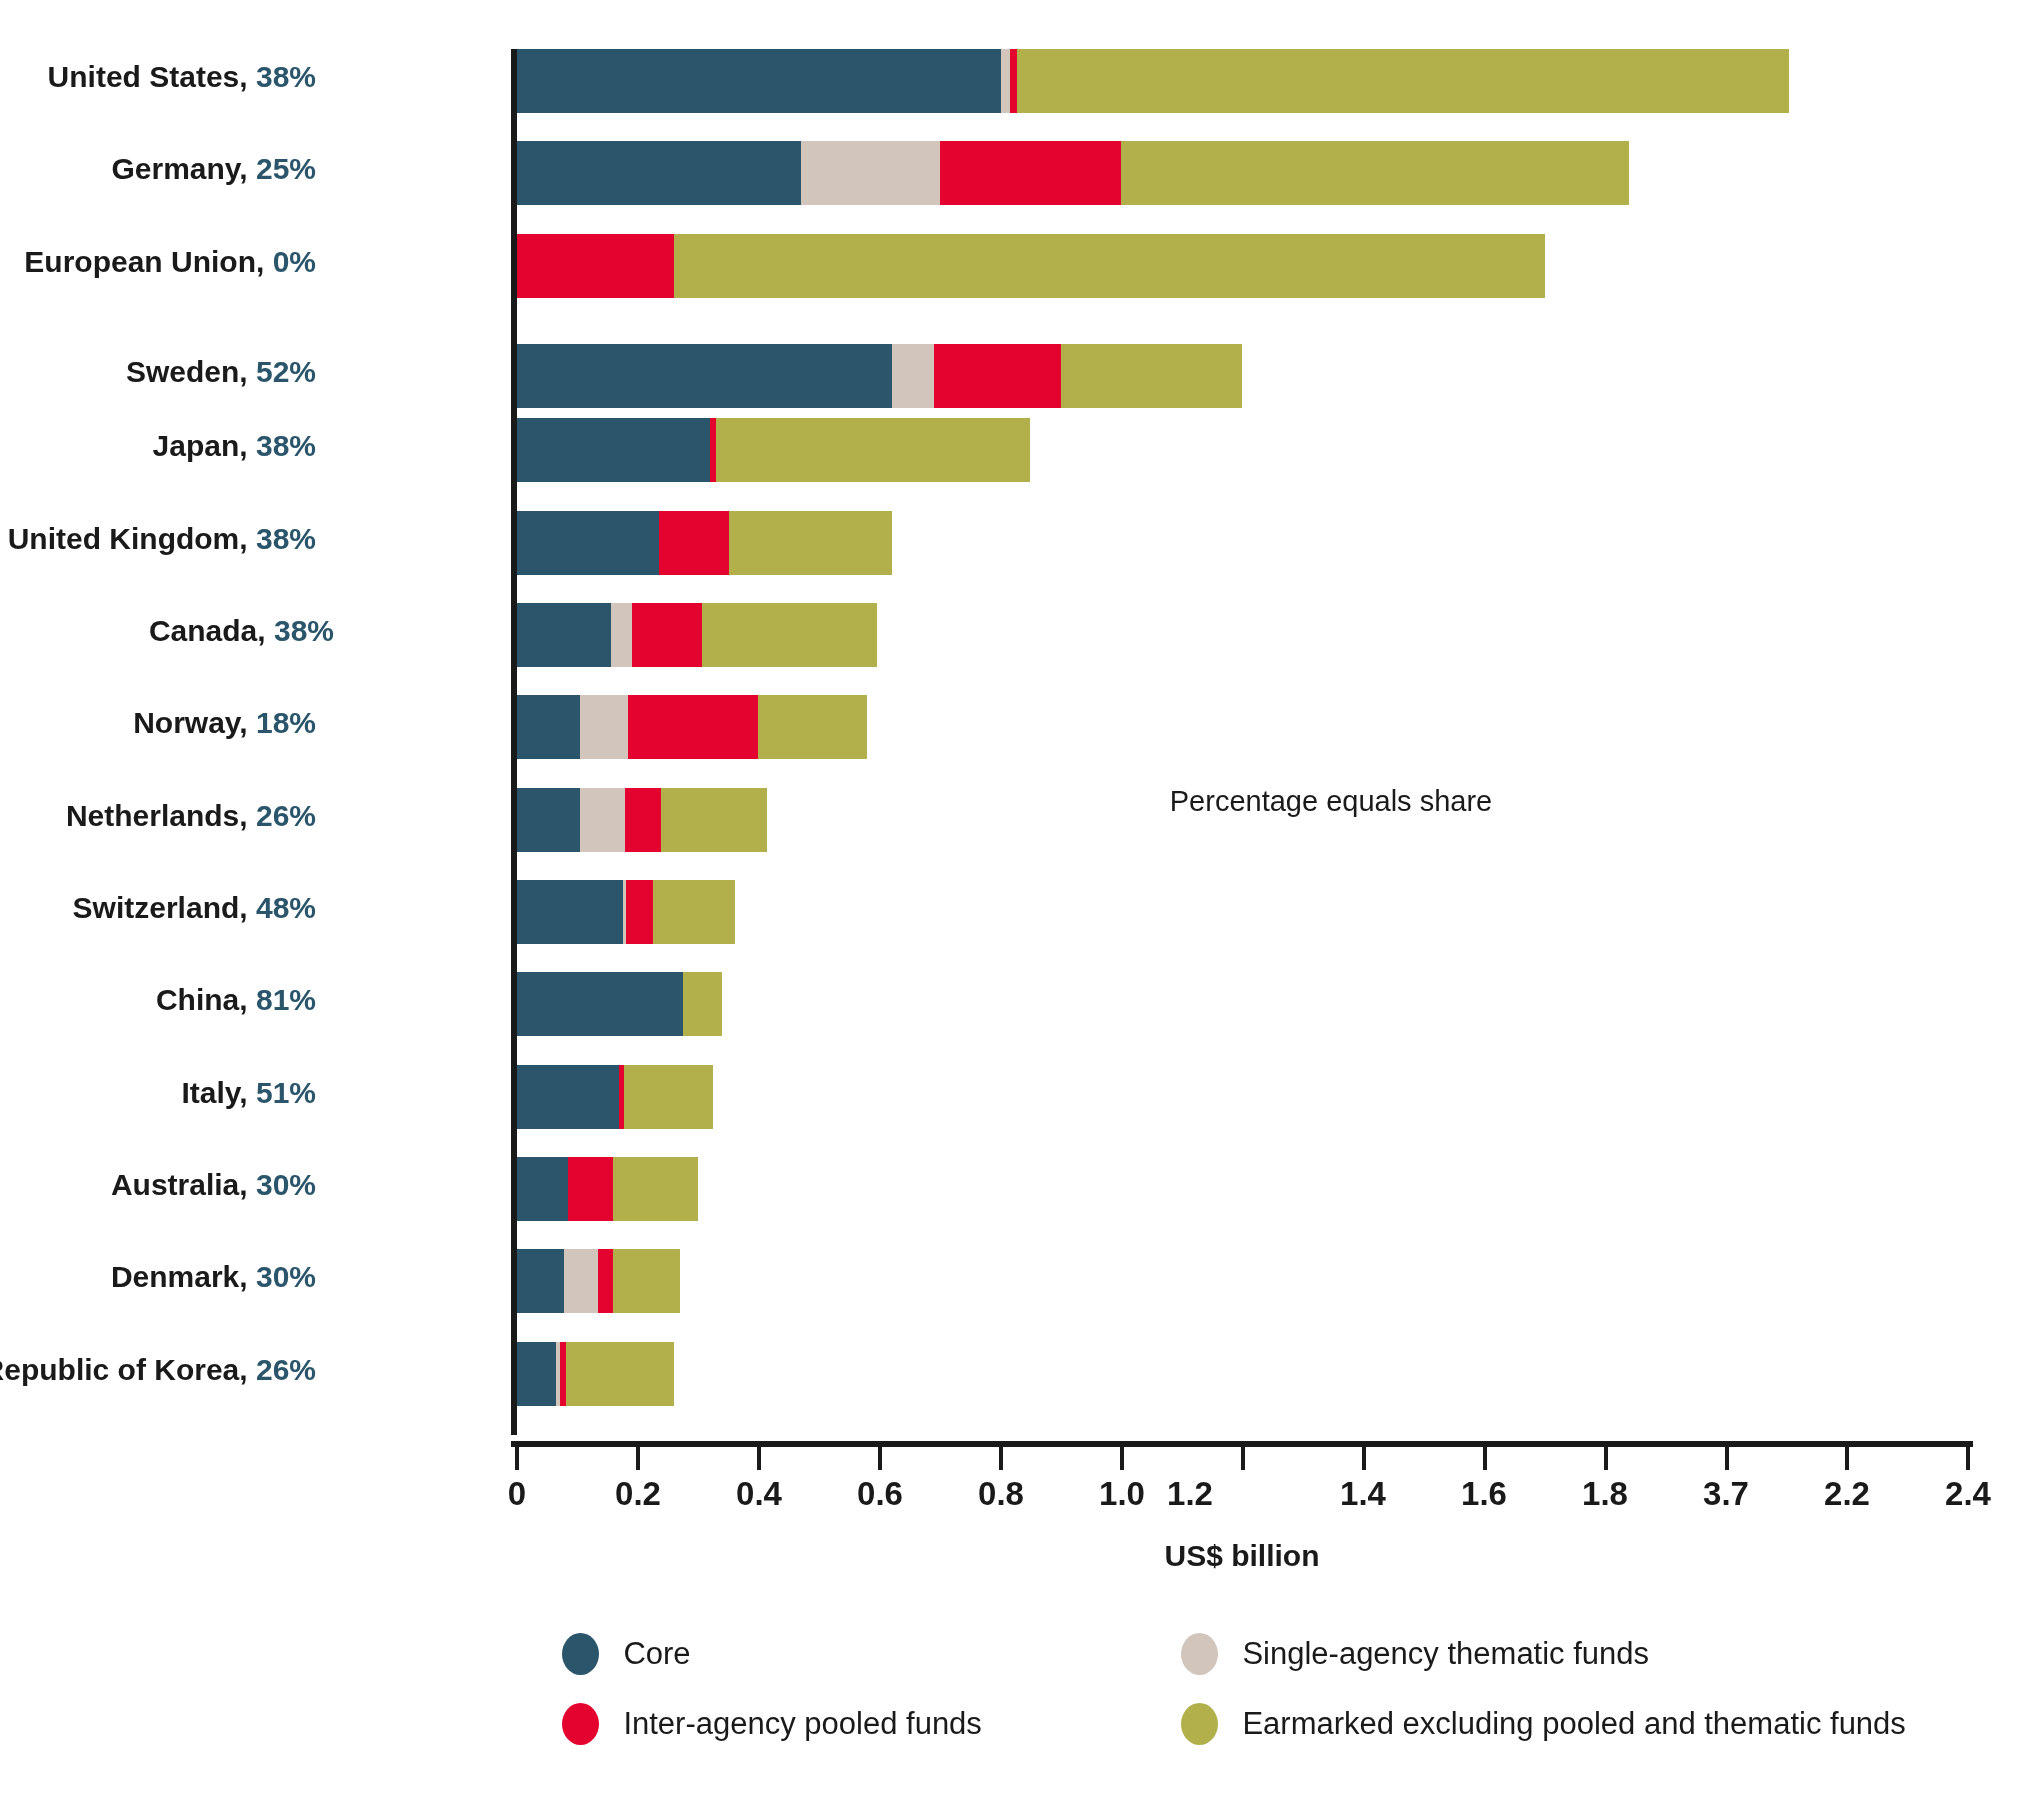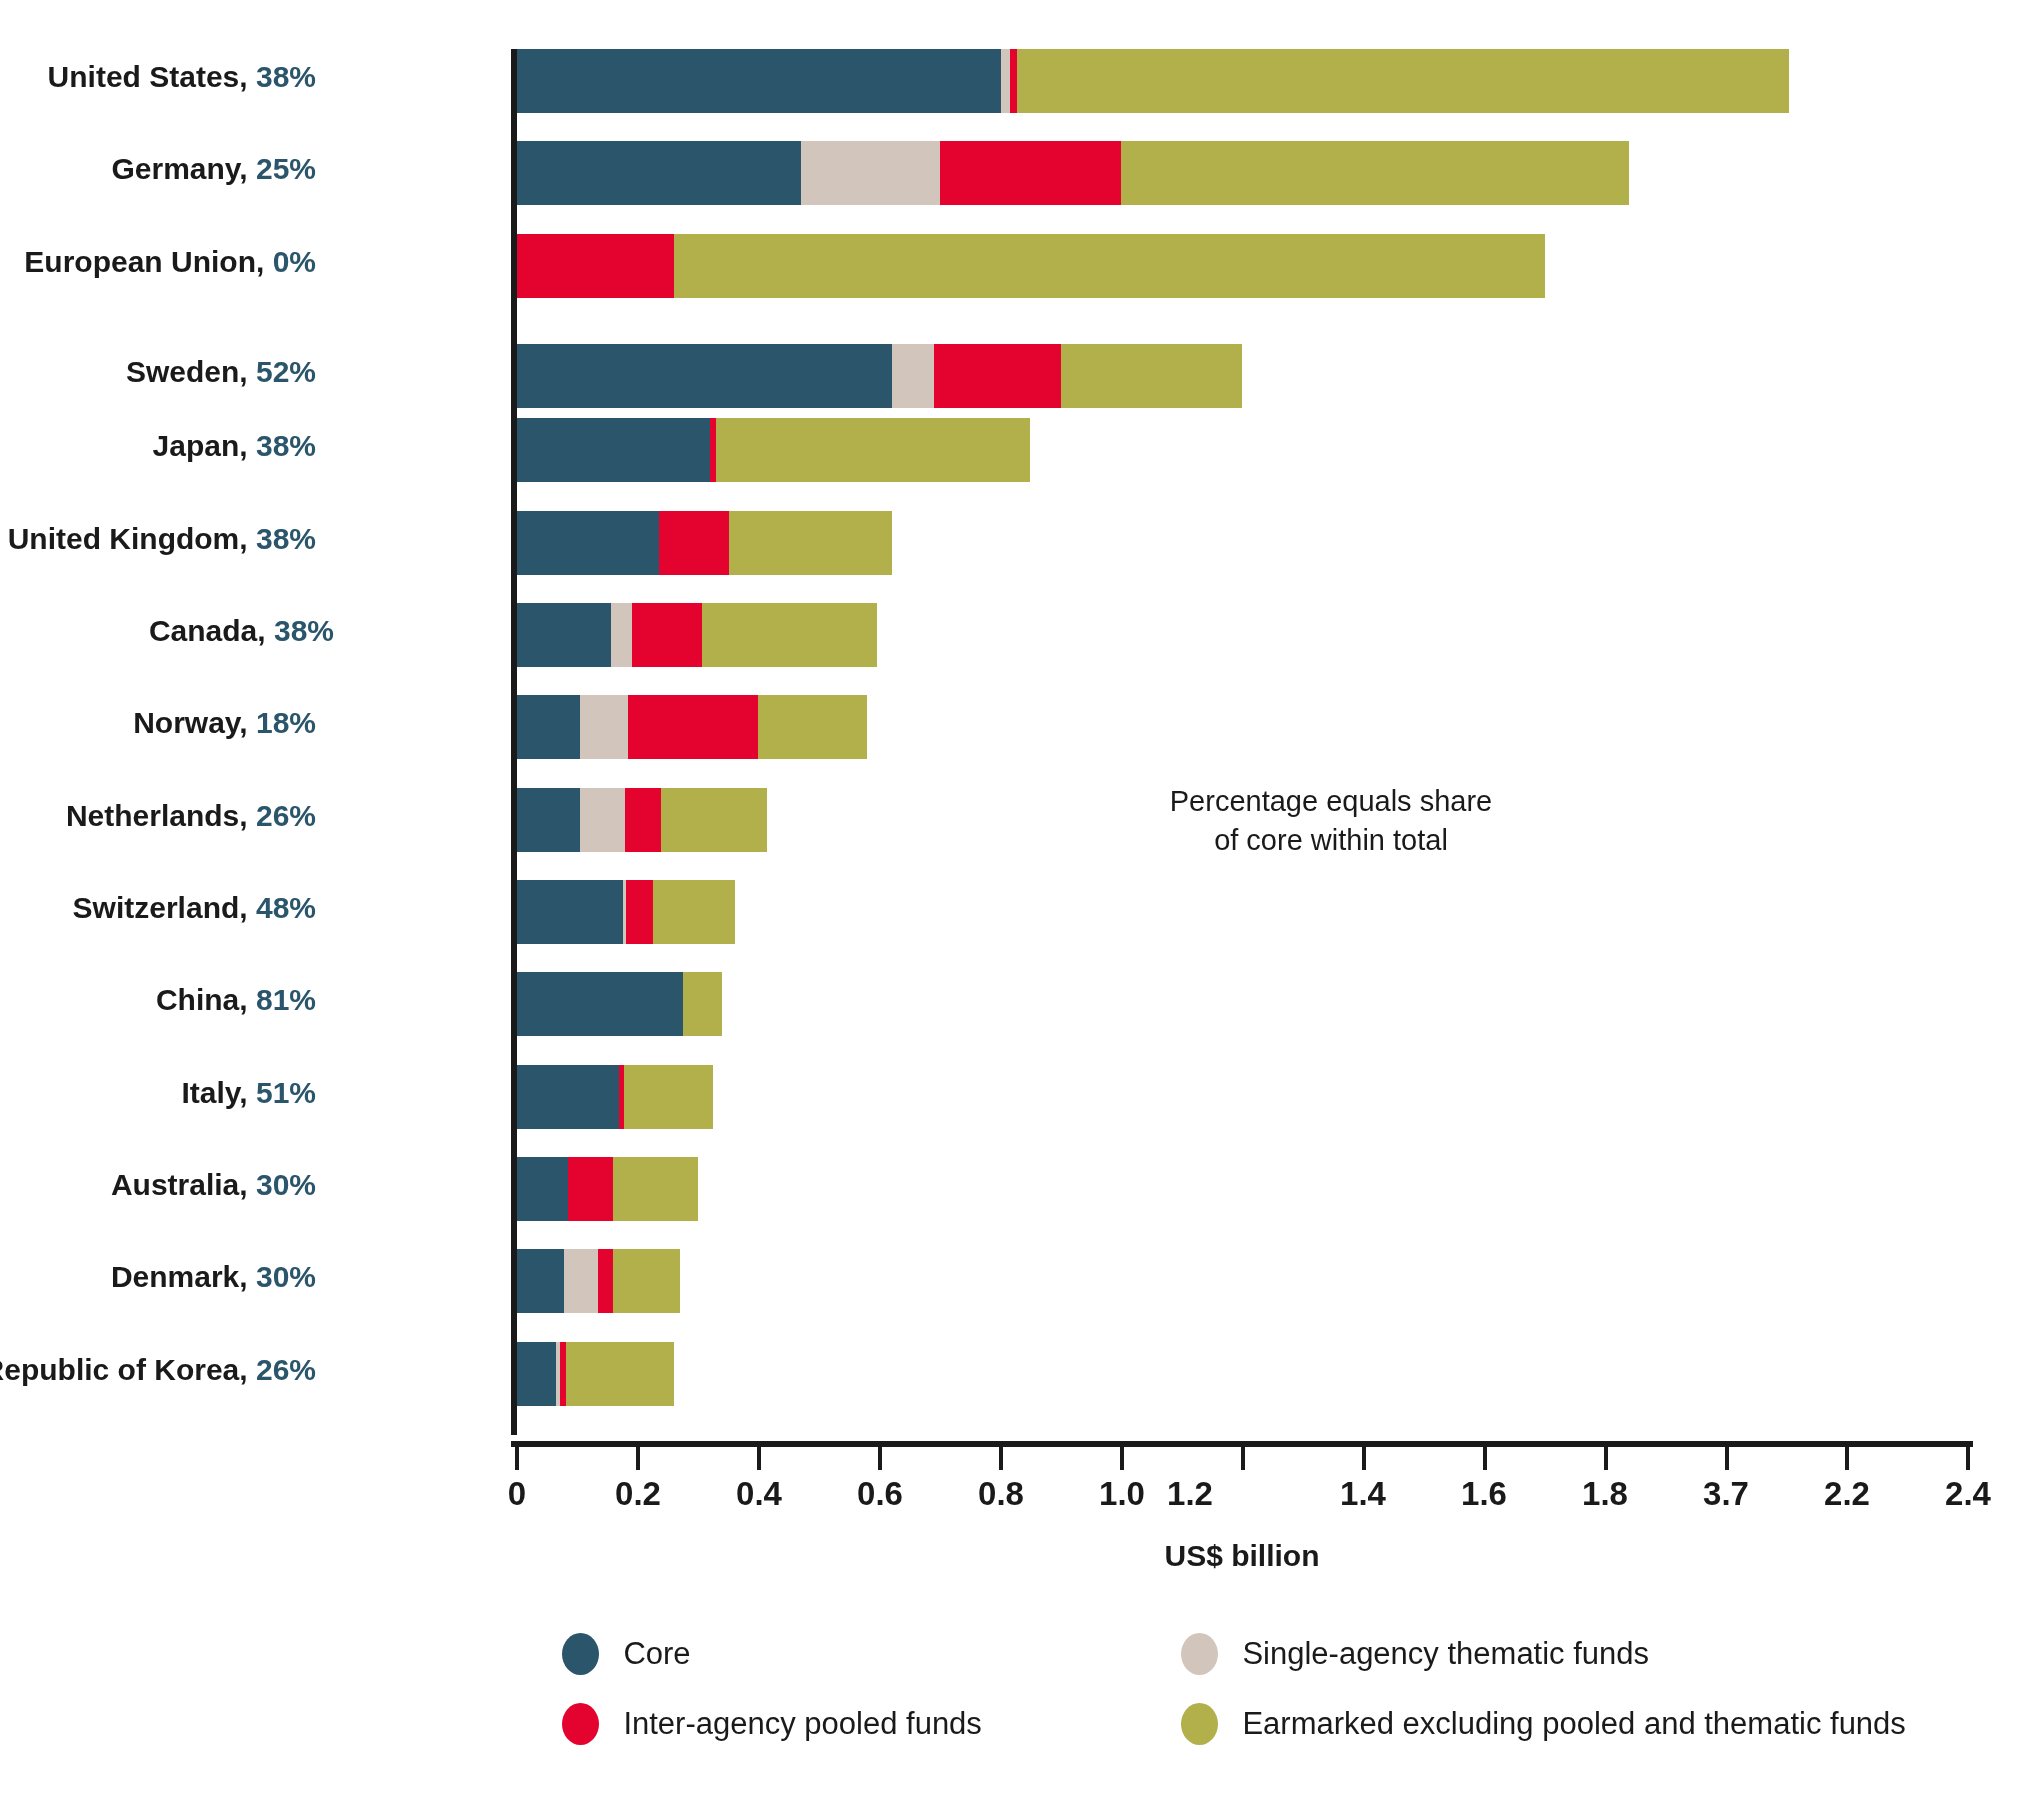--- a/index.html
+++ b/index.html
@@ -228,21 +228,20 @@
       <div class="tick" style="left: 1845px;"></div>
       <div class="tick-label" style="left: 1847px;">2.2</div>
       <div class="tick" style="left: 1966px;"></div>
       <div class="tick-label" style="left: 1968px;">2.4</div>
     </div>
 
   <div class="axis-title">US$ billion</div>
 
   <div class="annotation">
     <div>Percentage equals share</div>
-    <div>of core within total</div>
   </div>
 
   <div class="legend">
     <div class="legend-row">
       <div class="legend-item col1">
         <span class="swatch" id="sw-core" style="background: rgb(42, 85, 107);"></span>
         <span class="legend-label">Core</span>
       </div>
       <div class="legend-item col2">
         <span class="swatch" id="sw-thematic" style="background: rgb(210, 197, 188);"></span>

